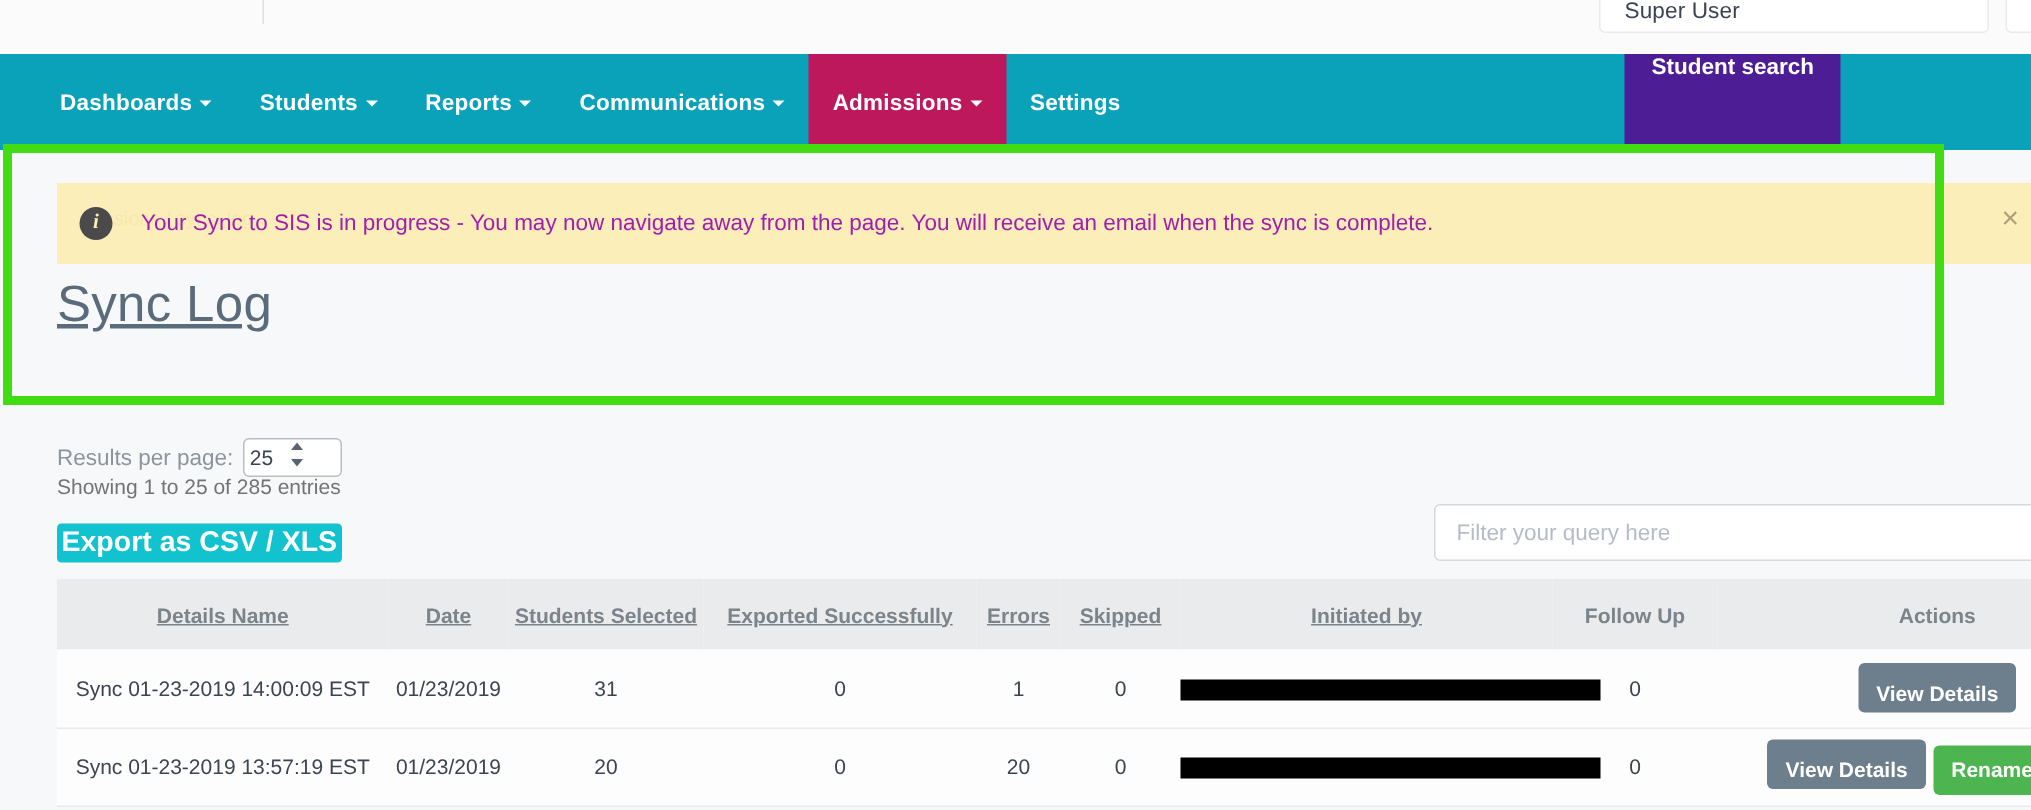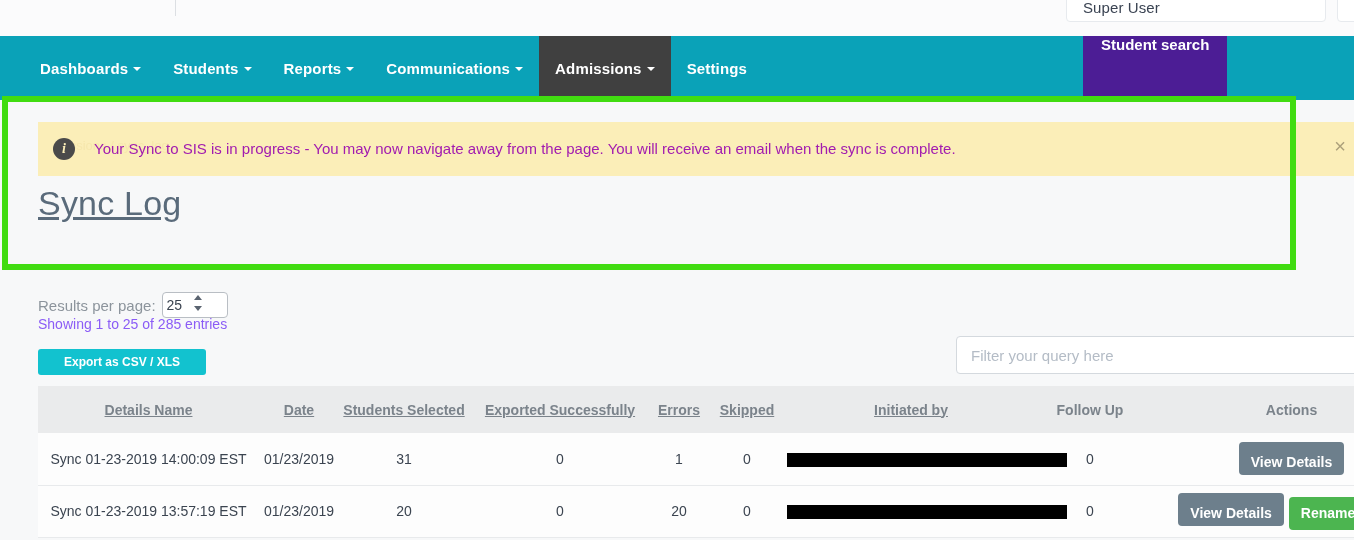--- a/index.html
+++ b/index.html
@@ -49,21 +49,21 @@
   }
   .nav-items { position: absolute; left: 0; top: 0; height: 64px; display: flex; align-items: center; }
   .nav-item {
     display: flex; align-items: center;
     padding: 0 16px; height: 64px;
     color: #ffffff; font-size: 15px; font-weight: bold;
     letter-spacing: .15px; cursor: pointer;
     white-space: nowrap;
   }
   .nav-item:first-child { margin-left: 24px; }
-  .nav-item.active { background: #404040; }
+  .nav-item.active { background: #be185d; }
   .nav-item .caret {
     display: inline-block; margin-left: 5px;
     border-left: 4px solid transparent;
     border-right: 4px solid transparent;
     border-top: 4px solid #ffffff;
     position: relative; top: 1px;
   }
   .nav-search {
     position: absolute; left: 1083px; top: 0; height: 64px;
     display: flex; align-items: flex-start;
@@ -150,27 +150,27 @@
   .rpp-stepper .up {
     border-left: 4px solid transparent; border-right: 4px solid transparent;
     border-bottom: 5px solid #5a6370;
   }
   .rpp-stepper .down {
     border-left: 4px solid transparent; border-right: 4px solid transparent;
     border-top: 5px solid #5a6370;
   }
   .showing {
     position: absolute; left: 38px; top: 216px;
-    font-size: 14px; color: #8b5cf6;
+    font-size: 14px; color: #737373;
   }
   .export-btn {
     position: absolute; left: 38px; top: 249px;
-    height: 26px; padding: 0 26px;
+    height: 26px; padding: 0 3px;
     background: #12c2cf; color: #ffffff;
-    font-size: 12px; font-weight: bold;
+    font-size: 19px; font-weight: bold;
     border: none; border-radius: 3px;
     display: flex; align-items: center;
     cursor: pointer;
     font-family: "Liberation Sans", sans-serif;
   }
   .filter-input {
     position: absolute; left: 956px; top: 236px;
     width: 430px; height: 38px;
     border: 1px solid #d4d9de; border-radius: 4px;
     background: #ffffff;

